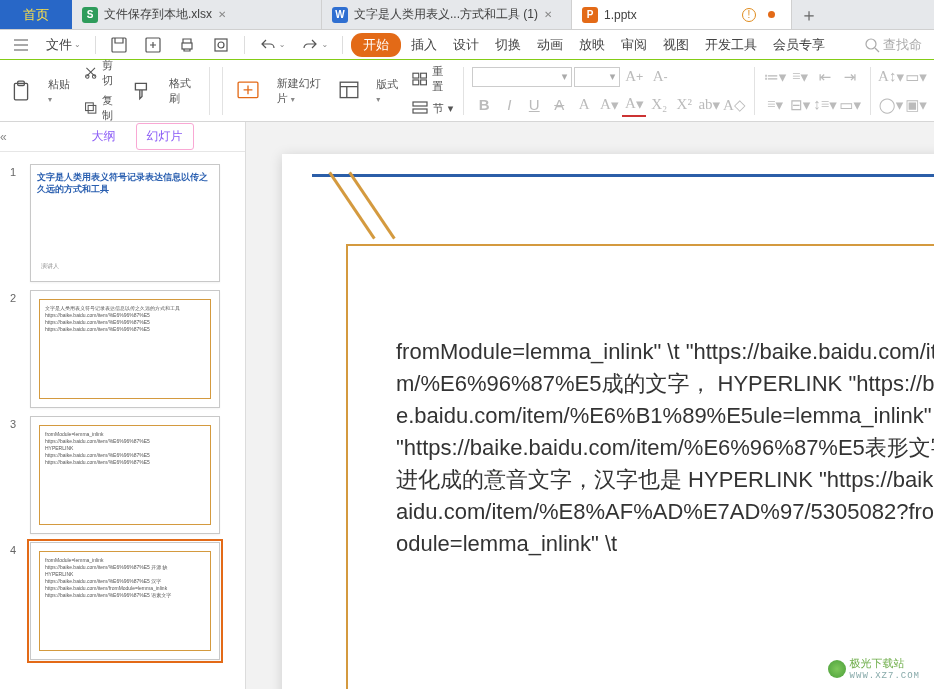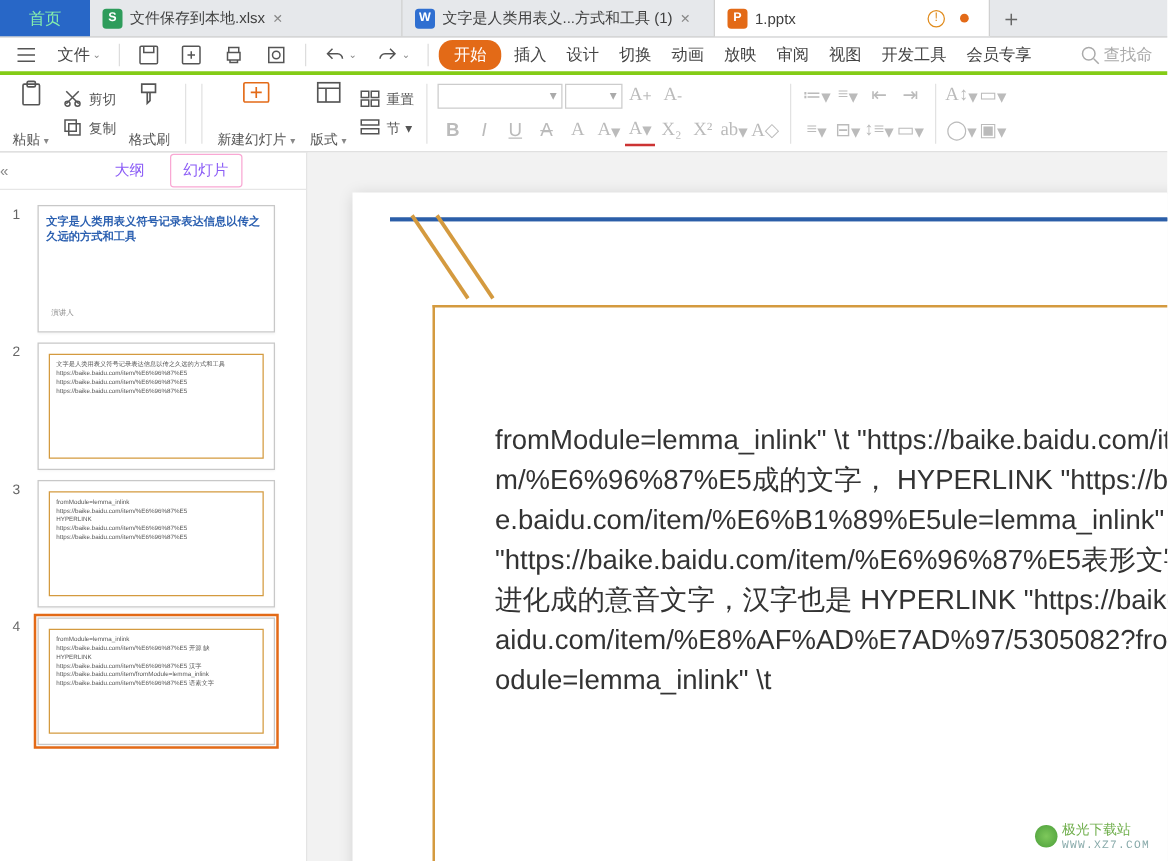--- a/index.html
+++ b/index.html
@@ -1,63 +1,63 @@
 <!DOCTYPE html>
 <html><head>
 <meta charset="utf-8">
 <style>
 * { margin: 0; padding: 0; box-sizing: border-box; font-family: "Microsoft YaHei", sans-serif; }
 body { width: 934px; height: 689px; overflow: hidden; background: #fff; display: flex; flex-direction: column; font-size: 12px; }
 
 
 .tabbar { height: 30px; background: #e6e8eb; display: flex; align-items: stretch; border-bottom: 1px solid #d0d0d0; }
-.tab-home { width: 72px; background: #2867c7; color: #86efac; display: flex; align-items: center; justify-content: center; font-size: 13px; }
+.tab-home { width: 72px; background: #2867c7; color: #fde047; display: flex; align-items: center; justify-content: center; font-size: 13px; }
 .tab { display: flex; align-items: center; padding: 0 10px; gap: 6px; border-right: 1px solid #d0d0d0; position: relative; min-width: 0; }
 .tab-active { background: #fff; }
 .tab .close { color: #888; font-size: 10px; }
 .tab .ico { width: 16px; height: 16px; border-radius: 3px; display: flex; align-items: center; justify-content: center; font-size: 10px; font-weight: bold; color: #fff; }
 .ico-s { background: #2e9c5b; }
 .ico-w { background: #2f6fd1; }
 .ico-p { background: #e36a17; }
 .tab .txt { white-space: nowrap; overflow: hidden; text-overflow: ellipsis; font-size: 12px; color: #404040; }
 .tab-warn { width: 14px; height: 14px; border: 1px solid #e08b1c; color: #e08b1c; border-radius: 50%; display: flex; align-items: center; justify-content: center; font-size: 10px; margin-left: auto; }
 .tab-dot { width: 7px; height: 7px; border-radius: 50%; background: #e36a17; margin: 0 6px; }
 .tab-add { width: 34px; display: flex; align-items: center; justify-content: center; color: #666; font-size: 18px; }
 
 
-.menurow { height: 30px; display: flex; align-items: center; padding: 0 6px; gap: 4px; border-bottom: 3px solid #84cc16; color: #444; }
+.menurow { height: 30px; display: flex; align-items: center; padding: 0 6px; gap: 4px; border-bottom: 1px solid #84cc16; color: #444; }
 .menurow .mbtn { padding: 4px 6px; font-size: 13px; display:flex; align-items:center; gap:2px; }
 .menurow .pill { background: #e36a17; color: #fff; padding: 3px 12px; border-radius: 11px; font-size: 13px; }
 .menurow .sep { width: 1px; height: 18px; background: #ddd; margin: 0 4px; }
 .menurow .spacer { flex: 1; }
 svg.ic { width: 18px; height: 18px; stroke: #555; stroke-width: 1.2; fill: none; }
 
 
 .ribbon { height: 62px; display: flex; align-items: center; padding: 2px 6px; border-bottom: 1px solid #d6d6d6; gap: 4px; color: #555; }
-.rgrp { display: flex; flex-direction: column; align-items: center; justify-content: center; gap: 16px; padding: 2px 4px; font-size: 11px; }
+.rgrp { display: flex; flex-direction: row; align-items: center; justify-content: center; gap: 16px; padding: 2px 4px; font-size: 11px; }
 .rgrp .icobox { width: 26px; height: 26px; display: flex; align-items: center; justify-content: center; }
 .rgrp .tri { font-size: 8px; color: #888; }
 .rstack { display:flex; flex-direction:column; gap:3px; font-size:11px; }
 .rstack .row { display:flex; align-items:center; gap:4px; padding:1px 2px; }
 .vsep { width: 1px; height: 48px; background: #e2e2e2; margin: 0 4px; }
 .fbtn { width: 24px; height: 24px; display: flex; align-items: center; justify-content: center; color: #777; font-family: "Times New Roman", serif; font-size: 15px; }
 .fbtn.disabled { color: #bbb; }
 .fontsel { width: 100px; height: 20px; border: 1px solid #ccc; font-size: 11px; color: #aaa; display:flex; align-items:center; padding:0 4px; justify-content:space-between; }
 
 
 .work { flex: 1; display: flex; min-height: 0; }
 .side { width: 246px; border-right: 1px solid #dcdcdc; display: flex; flex-direction: column; }
 .side-top { height: 30px; display: flex; align-items: center; justify-content: center; border-bottom: 1px solid #e6e6e6; gap: 10px; }
 .side-collapse { width: 20px; color: #888; font-size: 12px; }
 .side-tab { font-size: 12px; color: #8b5cf6; padding: 4px 10px; }
 .side-tab.act { border: 1px solid #f9a8d4; border-radius: 3px; }
 .thumbs { flex: 1; overflow-y: auto; padding: 8px 0; }
 .trow { display: flex; gap: 8px; padding: 4px 10px; }
 .trow .num { width: 12px; color: #666; font-size: 11px; padding-top: 2px; }
-.thumb { width: 190px; height: 102px; background: #fff; border: 1px solid #c8c8c8; box-shadow: 0 1px 2px rgba(0,0,0,.05); font-size: 6px; color: #333; position: relative; padding: 6px; overflow: hidden; }
+.thumb { width: 190px; height: 118px; background: #fff; border: 1px solid #c8c8c8; box-shadow: 0 1px 2px rgba(0,0,0,.05); font-size: 6px; color: #333; position: relative; padding: 6px; overflow: hidden; }
 .trow.sel .thumb { outline: 2px solid #e36a17; outline-offset: 1px; }
 .thumb .tt { color: #2a5fb0; font-weight: bold; font-size: 9px; line-height: 12px; }
 .thumb .border-deco { position: absolute; inset: 8px; border: 1px solid #d49a3f; }
 .thumb .tsm { font-size: 5px; color: #555; line-height: 7px; word-break: break-all; padding: 8px; position: relative; }
 
 .canvas { flex: 1; background: #f2f2f2; position: relative; overflow: hidden; }
 .slide { position: absolute; left: 36px; top: 32px; right: -40px; bottom: -40px; background: #fff; box-shadow: 0 2px 12px rgba(0,0,0,.15); }
 .slide .topbar { height: 10px; background: #2b5ea8; margin: 20px 30px 0 30px; border-top: 3px solid #2b5ea8; border-bottom:none; }
 .slide .topbar { height:0; border-top:3px solid #2b5ea8; }
 .slide .deco { position: absolute; top: 50px; left: 30px; width: 70px; height: 70px; }

